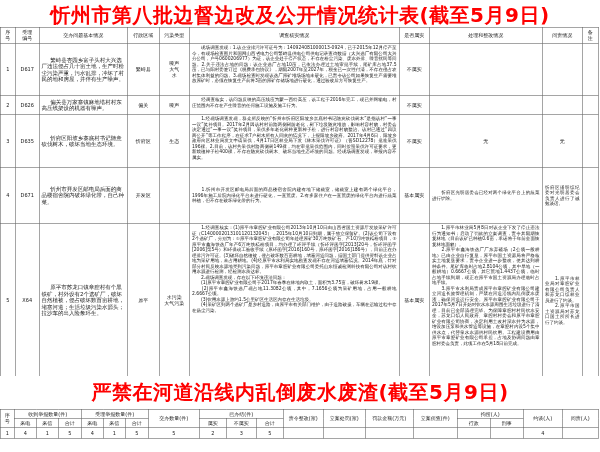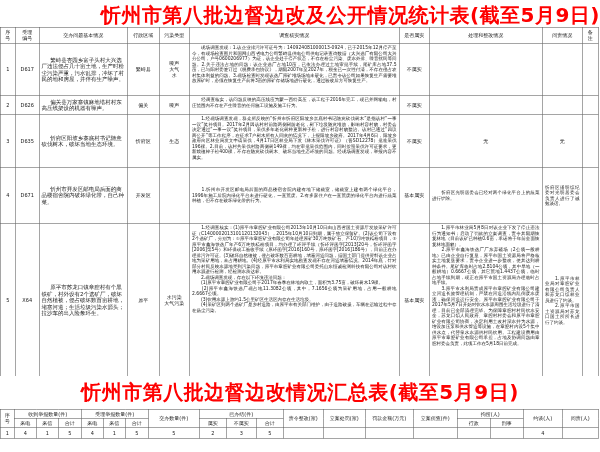--- a/index.html
+++ b/index.html
@@ -1,20 +1,20 @@
 <!DOCTYPE html>
 <html><head>
 <meta charset="utf-8">
 <style>
   html,body{margin:0;padding:0;}
   body{width:600px;height:452px;overflow:hidden;background:#ffffff;
        font-family:"DejaVu Sans","Liberation Sans",sans-serif;}
   .doc-title{color:#fe0000;font-weight:bold;text-align:center;font-size:20px;
              line-height:24px;letter-spacing:0.5px;white-space:nowrap;}
-  #title1{padding-top:3px;height:24px;text-align:right;}
+  #title1{padding-top:3px;height:24px;}
   #title2{height:30px;line-height:30px;margin-top:1px;}
   .tblwrap{width:600px;overflow:hidden;}
   #wrap1{height:349px;}
   #wrap2{height:44px;margin-top:2px;}
   .scaled{transform:scale(0.5);transform-origin:0 0;}
   table{border-collapse:collapse;table-layout:fixed;background:#fff;width:1196px;}
   td,th{border:1px solid #4a4a4a;overflow:hidden;color:#1a1a1a;font-weight:normal;
         vertical-align:middle;box-sizing:border-box;}
   th{font-size:10px;line-height:12px;text-align:center;white-space:pre-line;padding:1px;}
   td.c{font-size:10px;line-height:12px;text-align:center;white-space:pre-line;padding:1px;}
@@ -139,21 +139,21 @@
 　　3.原平市水利局责成原平市章腔矿业有限公司建立河道长效管理机制，严禁在河道沿线内乱倒废水废渣，确保河道运行安全。原平市章腔矿业有限公司于2017年5月7日开始对饮水水源周围生活垃圾进行了清理，目前已全部清理完毕。为保障章腔村村民饮水安全，苏龙口镇人民政府、章腔村村委会和原平市章腔矿业有限公司协商，决定利用土改村深水井为水源，增设加压泵和供水管道等设施，在章腔村内设5个集中供水点，代替泉水水源供村民饮用。工程建设费用由原平市章腔矿业有限公司承担，占地及协调问题由章腔村委会负责，此项工作在5月18日前完成。</td>
     <td class="jm">　　1.原平市林业局对章腔矿业有限公司负责人和苏龙口镇林业员进行了约谈。
 　　2.原平市国土资源局对苏龙口国土所所长进行了约谈。</td>
     <td class="c"></td>
   </tr>
 </tbody>
       </table>
 </div>
 </div>
 
-<div id="title2" class="doc-title">忻州市第八批边督边改情况汇总表(截至5月9日)</div>
+<div id="title2" class="doc-title">严禁在河道沿线内乱倒废水废渣(截至5月9日)</div>
 
 <div id="wrap2" class="tblwrap">
 <div class="scaled">
 <table id="table2">
   <colgroup>
     <col style="width:28px">
           <col style="width:44px">
           <col style="width:44px">
           <col style="width:46px">
     <col style="width:44px">

